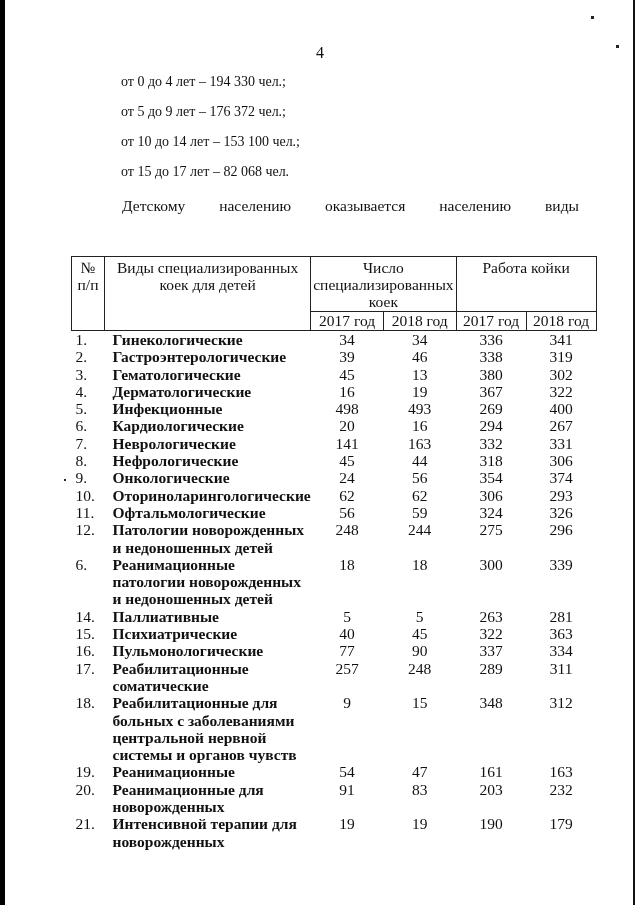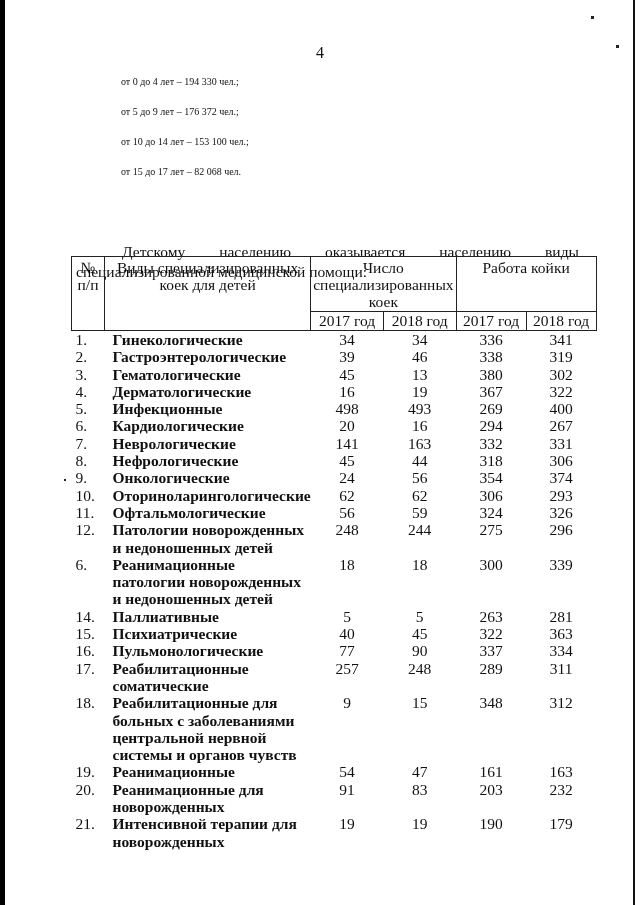--- a/index.html
+++ b/index.html
@@ -14,25 +14,25 @@
   }
   .edge-right {
     position: absolute; left: 633px; top: 0; width: 2px; height: 905px;
     background: #111;
   }
   .speck { position: absolute; width: 3px; height: 3px; background: #222; }
   .page-num {
     position: absolute; left: 0; width: 640px; top: 44px;
     text-align: center; font-size: 16px;
   }
-  .age-list { position: absolute; left: 121px; top: 67px; font-size: 10px; }
+  .age-list { position: absolute; left: 121px; top: 67px; font-size: 14px; }
   .age-list div { height: 30px; line-height: 30px; }
   .intro {
     position: absolute; left: 76px; top: 196px; width: 503px;
-    font-size: 15.5px; line-height: 20px; margin-top: 46px;
+    font-size: 15.5px; line-height: 20px;
   }
   .intro .first {
     display: flex; justify-content: space-between; padding-left: 46px;
   }
   table {
     position: absolute; left: 71px; top: 256px;
     border-collapse: collapse; font-size: 15.5px;
     table-layout: fixed;
   }
   col.c0 { width: 33px; }
@@ -70,21 +70,20 @@
 </div>
 
 <div class="intro">
   <div class="first">
     <span>Детскому</span>
     <span>населению</span>
     <span>оказывается</span>
     <span>населению</span>
     <span>виды</span>
   </div>
-  <div>специализированной медицинской помощи:</div>
 </div>
 
 <table>
   <colgroup>
     <col class="c0">
       <col class="c1">
       <col class="c2">
       <col class="c3">
       <col class="c4">
       <col class="c5">

